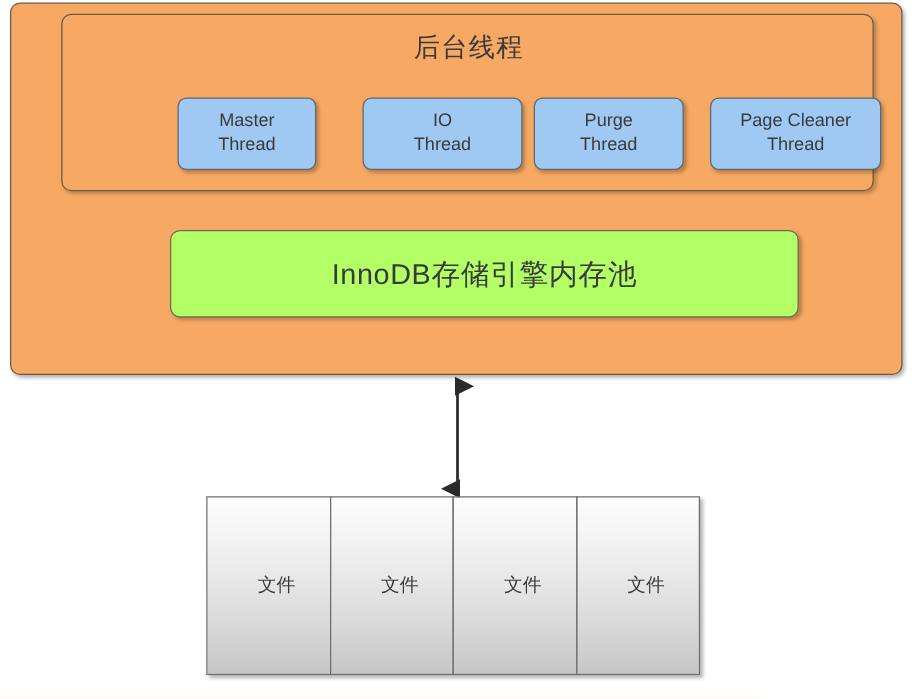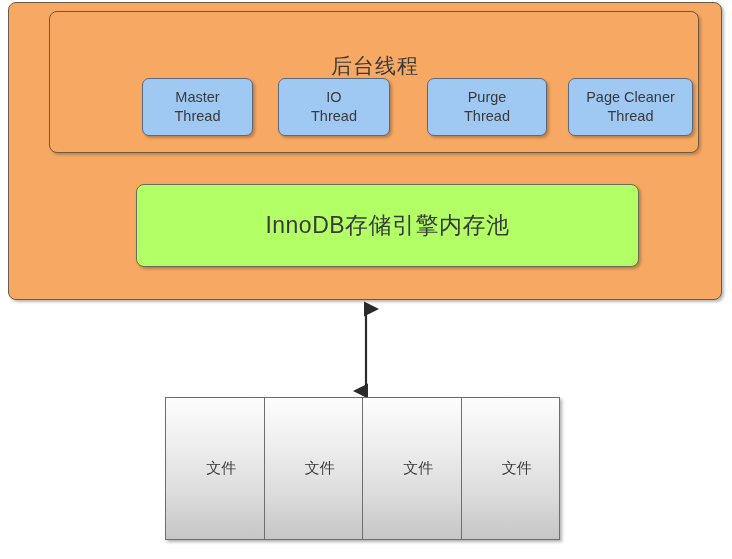--- a/index.html
+++ b/index.html
@@ -46,21 +46,20 @@
   #background-thread-title {
     position: absolute;
     left: 0;
     top: 16px;
     width: 650px;
     text-align: center;
     font-size: 21px;
     color: #3A3A3A;
     letter-spacing: 1px;
     line-height: 1;
-    margin-top: 27px;
   }
 
   
   .thread-box {
     position: absolute;
     top: 66px;
     height: 58px;
     background: #9FC9F3;
     border: 1px solid #5A6A7A;
     border-radius: 7px;
@@ -69,31 +68,31 @@
     display: flex;
     align-items: center;
     justify-content: center;
     text-align: center;
     font-size: 14.5px;
     color: #3A3A3A;
     line-height: 1.32;
     white-space: pre-line;
   }
   .thread-box[data-index="0"] { left: 92px;  width: 111px; }
-  .thread-box[data-index="1"] { left: 228px; width: 112px; }
+  .thread-box[data-index="1"] { left: 240px; width: 128px; }
   .thread-box[data-index="2"] { left: 377px; width: 120px; }
-  .thread-box[data-index="3"] { left: 518px; width: 125px; }
+  .thread-box[data-index="3"] { left: 518px; width: 137px; }
 
   
   #memory-pool-box {
     position: absolute;
     left: 127px;
     top: 181px;
     width: 503px;
-    height: 83px;
+    height: 70px;
     background: #B2FF66;
     border: 1px solid #6B6B5B;
     border-radius: 8px;
     box-sizing: border-box;
     box-shadow: 2px 2px 3px rgba(0,0,0,0.25);
     display: flex;
     align-items: center;
     justify-content: center;
     font-size: 23px;
     color: #3A3A3A;

